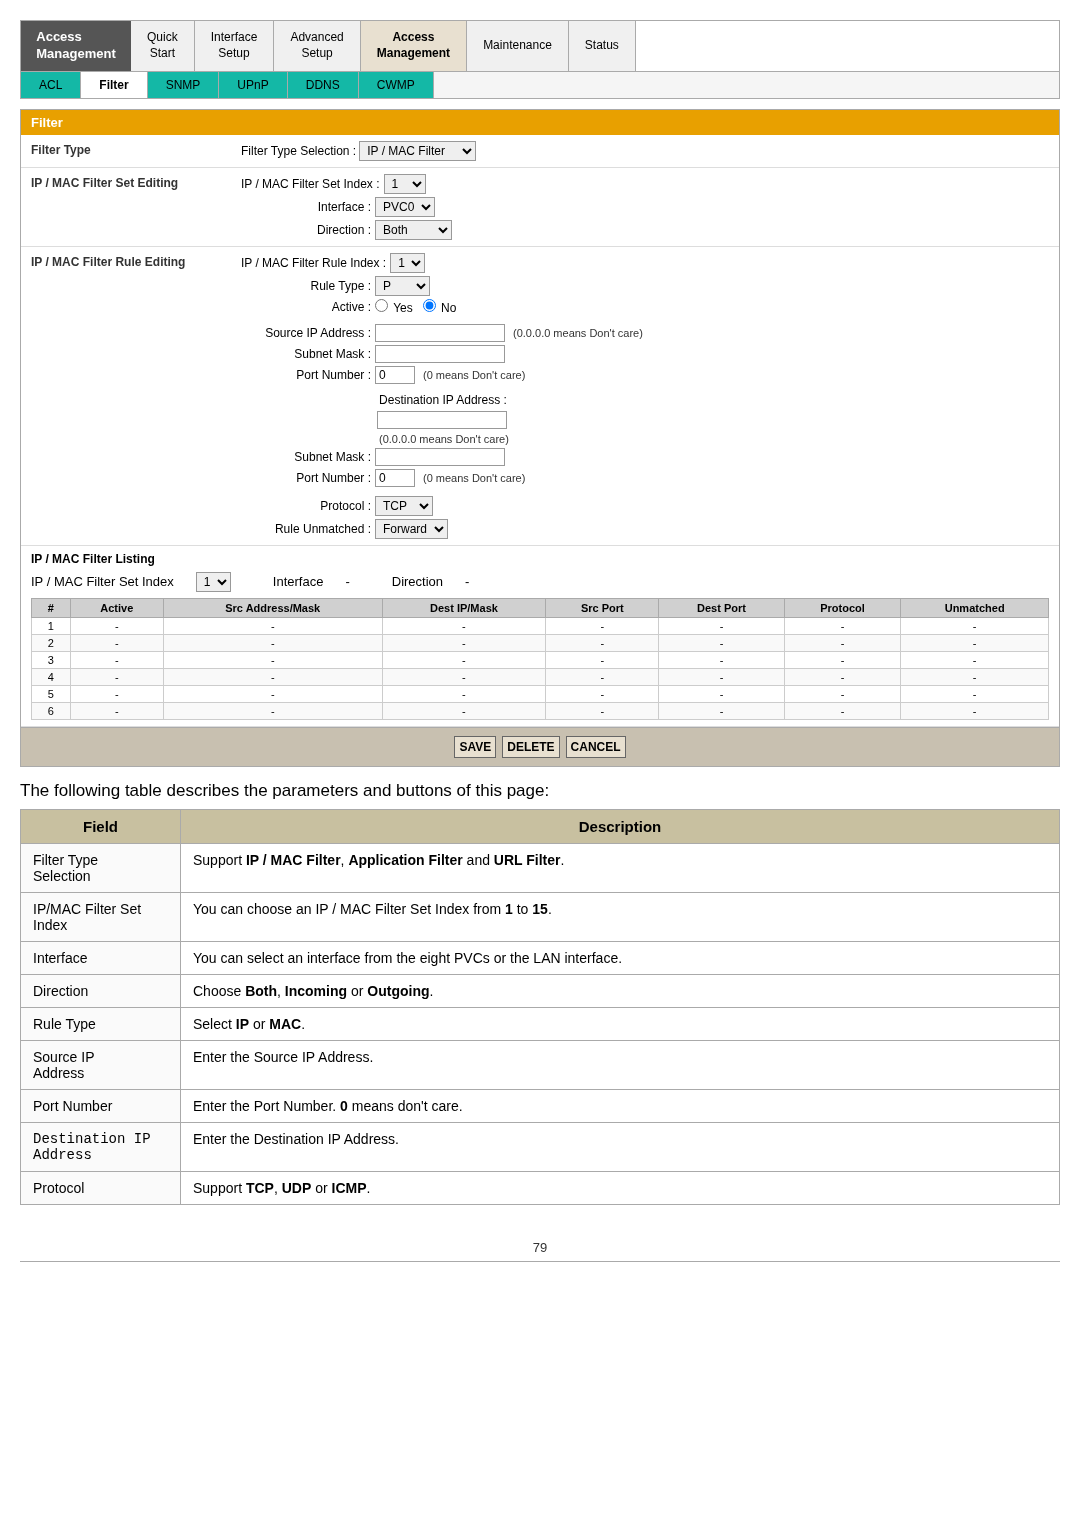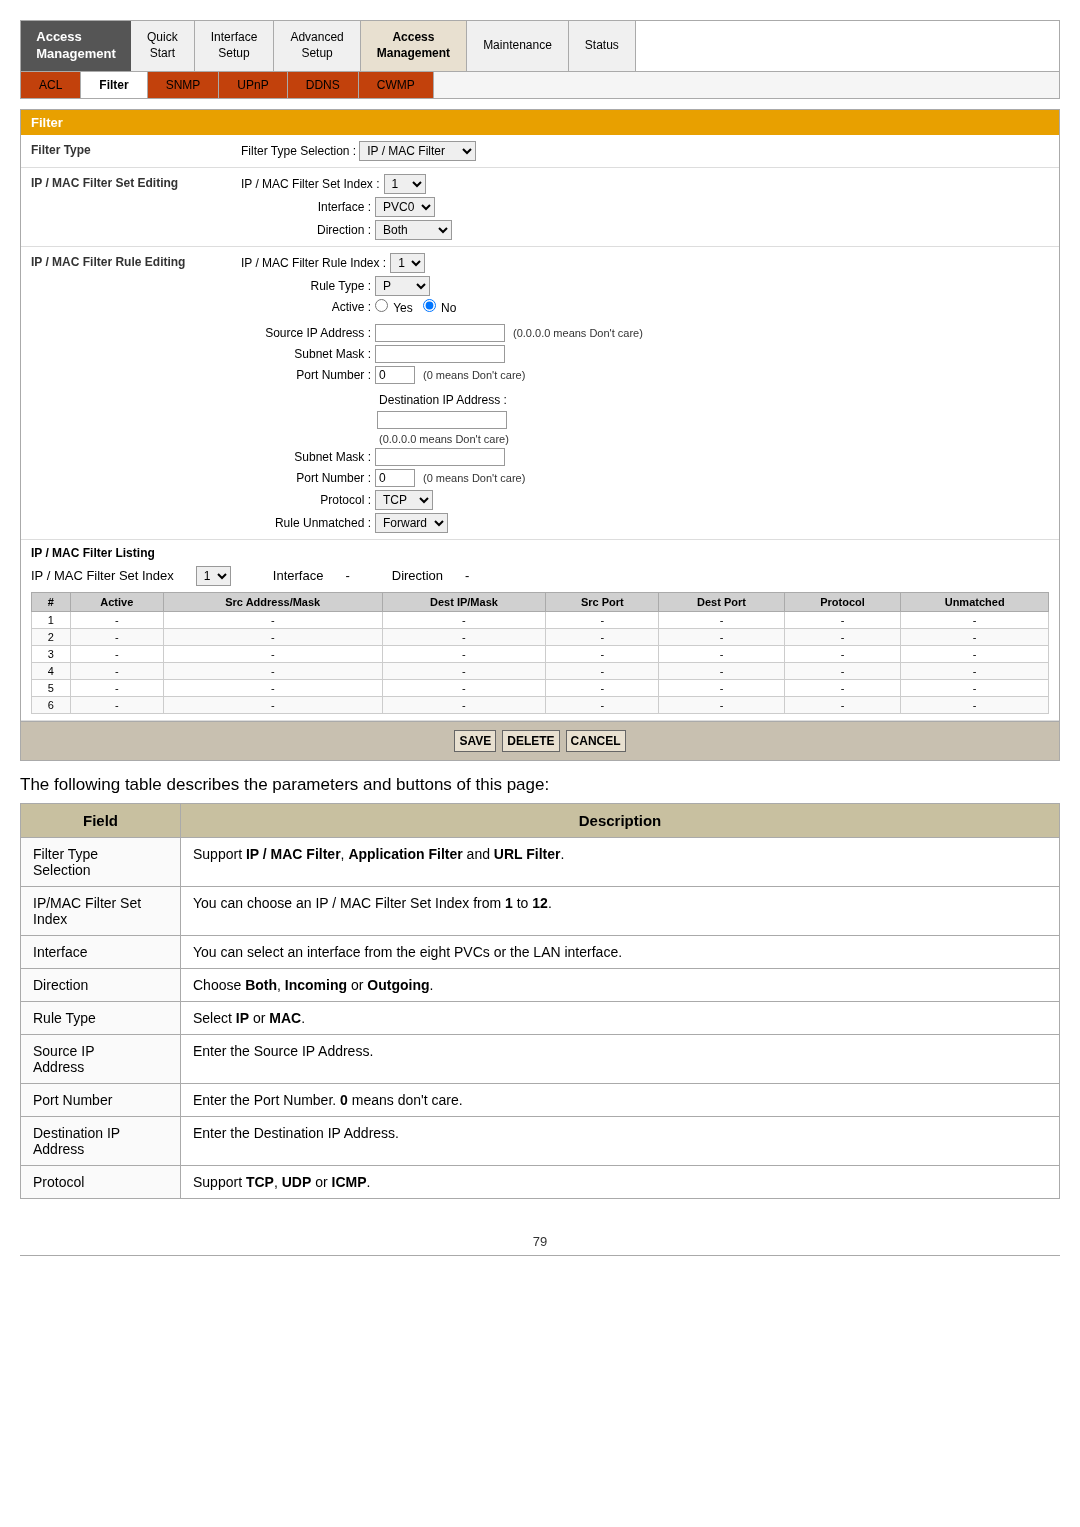--- a/index.html
+++ b/index.html
@@ -54,21 +54,21 @@
     }
     .nav-tabs-bottom {
       display: flex;
       background: #f5f5f5;
     }
     .nav-tab-bottom {
       padding: 6px 18px;
       border-right: 1px solid #aaa;
       cursor: pointer;
       font-size: 12px;
-      background: #c2410c;
+      background: #14b8a6;
     }
     .nav-tab-bottom.active {
       background: #fff;
       font-weight: bold;
     }
 
     
     .panel {
       border: 1px solid #aaa;
       margin-bottom: 14px;
@@ -345,21 +345,21 @@
         <div class="field-row">
           <span class="field-label">Subnet Mask :</span>
           <input type="text" style="width: 130px;">
         </div>
         <div class="field-row">
           <span class="field-label">Port Number :</span>
           <input type="text" style="width: 40px;" value="0">
           <span class="hint-text">(0 means Don't care)</span>
         </div>
 
-        <div class="field-row" style="">
+        <div class="field-row" style="margin-top:6px;">
           <span class="field-label">Protocol :</span>
           <select>
             <option>TCP</option><option>UDP</option><option>ICMP</option>
           </select>
         </div>
         <div class="field-row">
           <span class="field-label">Rule Unmatched :</span>
           <select>
             <option>Forward</option><option>Drop</option>
           </select>
@@ -476,21 +476,21 @@
   <tbody id="desc-table-body">
   <tr>
         <td style="white-space: pre-line;">Filter Type
 Selection</td>
         <td>Support <b>IP / MAC Filter</b>, <b>Application Filter</b> and <b>URL
 Filter</b>.</td>
       </tr>
       <tr>
         <td style="white-space: pre-line;">IP/MAC Filter Set
 Index</td>
-        <td>You can choose an IP / MAC Filter Set Index from <b>1</b> to <b>12</b>.</td>
+        <td>You can choose an IP / MAC Filter Set Index from <b>1</b> to <b>15</b>.</td>
       </tr>
       <tr>
         <td style="white-space: pre-line;">Interface</td>
         <td>You can select an interface from the eight PVCs or the LAN interface.</td>
       </tr>
       <tr>
         <td style="white-space: pre-line;">Direction</td>
         <td>Choose <b>Both</b>, <b>Incoming</b> or <b>Outgoing</b>.</td>
       </tr>
       <tr>
@@ -500,21 +500,21 @@
       <tr>
         <td style="white-space: pre-line;">Source IP
 Address</td>
         <td>Enter the Source IP Address.</td>
       </tr>
       <tr>
         <td style="white-space: pre-line;">Port Number</td>
         <td>Enter the Port Number. <b>0</b> means don't care.</td>
       </tr>
       <tr>
-        <td style="white-space: pre-line;">Destination IP
+        <td style="white-space: pre-line; font-family: Liberation Mono, monospace;">Destination IP
 Address</td>
         <td>Enter the Destination IP Address.</td>
       </tr>
       <tr>
         <td style="white-space: pre-line;">Protocol</td>
         <td>Support <b>TCP</b>, <b>UDP</b> or <b>ICMP</b>.</td>
       </tr>
     </tbody>
 </table>
 

